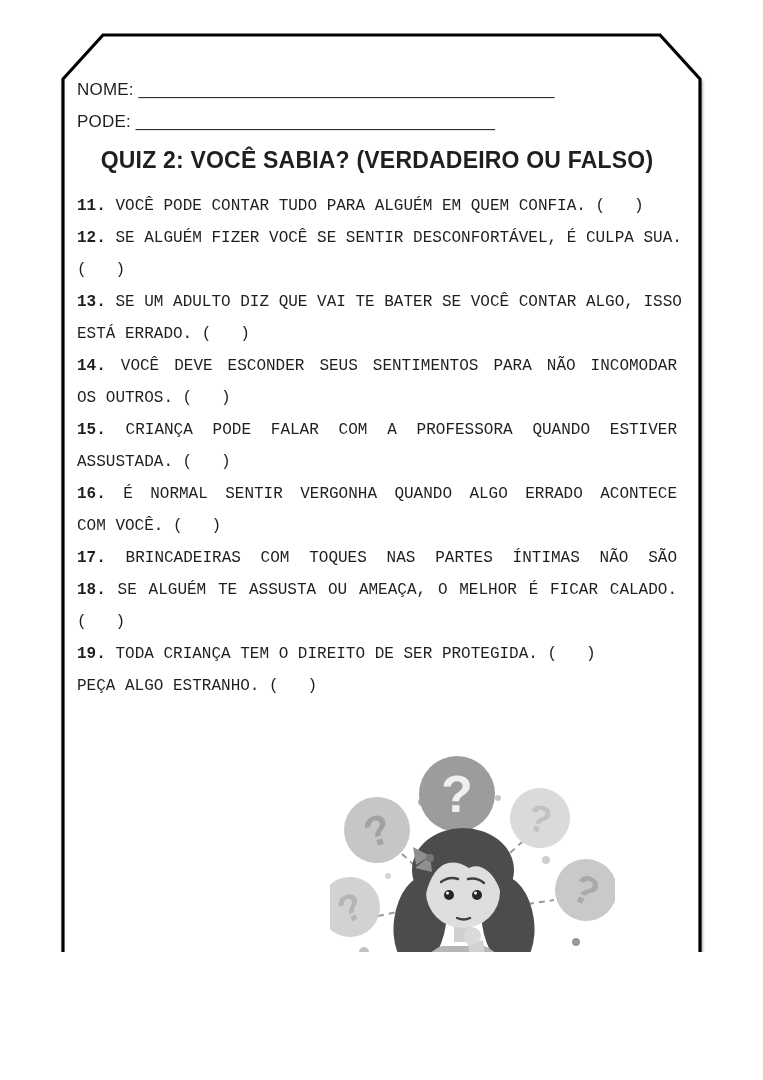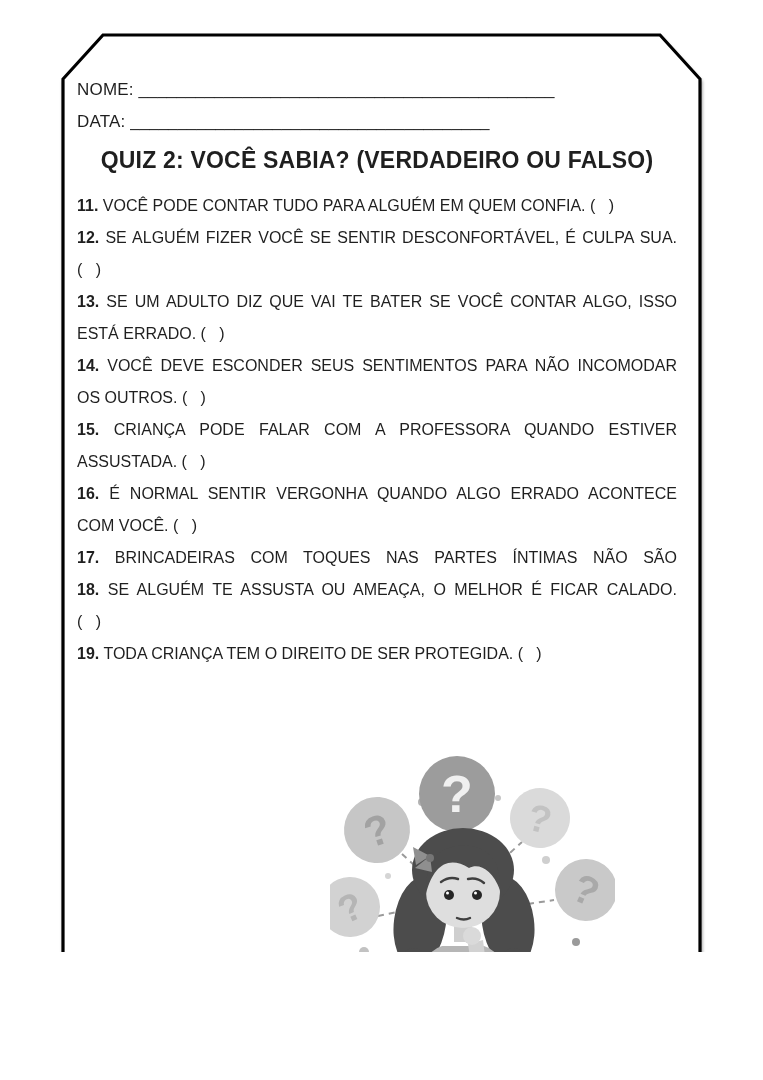--- a/index.html
+++ b/index.html
@@ -4,41 +4,41 @@
 <style>
   html,body{margin:0;padding:0;background:#ffffff;}
   .sheet{position:relative;width:763px;height:952px;background:#ffffff;overflow:hidden;
          font-family:"Liberation Sans", sans-serif;color:#1f1f1f;}
   .border-svg{position:absolute;left:0;top:0;}
   .content{position:absolute;left:77px;top:74px;width:600px;}
   .form-row{font-size:17px;line-height:32px;white-space:nowrap;}
   .flabel{letter-spacing:.2px;}
   .fline{letter-spacing:0;}
   .title{font-size:23px;font-weight:bold;text-align:center;margin:6px 0 0 0;line-height:32px;letter-spacing:.2px;}
-  .questions{margin-top:14px;font-size:16px;}
+  .questions{margin-top:14px;font-size:16px;font-family:Liberation Mono, monospace;}
   .q{margin:0;}
   .line{display:block;line-height:32px;white-space:nowrap;}
   .j{text-align:justify;text-align-last:justify;}
   .qnum{font-weight:bold;}
   .illus{position:absolute;left:330px;top:752px;}
   .logo{position:absolute;left:606px;top:987px;width:50px;height:54px;background:#9da7ae;
         display:flex;align-items:center;justify-content:center;}
 </style>
 </head>
 <body>
 
 <div class="sheet">
 
   <svg class="border-svg" width="763" height="1080" viewBox="0 0 763 1080">
     <polygon points="103,35 660,35 700,79 700,990 659,1043 103,1043 63,1001 63,79" fill="#ffffff" stroke="#000000" stroke-width="3.2" style="filter:drop-shadow(1px 3px 1.5px rgba(0,0,0,0.35));"></polygon>
   </svg>
 
   <div class="content">
     <div class="form-row"><span class="flabel">NOME:</span> <span class="fline">____________________________________________</span></div>
-    <div class="form-row"><span class="flabel">DATA:</span> <span class="fline">______________________________________</span></div>
+    <div class="form-row"><span class="flabel">PODE:</span> <span class="fline">______________________________________</span></div>
 
     <h1 class="title">QUIZ 2: VOCÊ SABIA? (VERDADEIRO OU FALSO)</h1>
 
     <div class="questions">
       <p class="q">
           <span class="line"><b class="qnum">11.</b> <span>VOCÊ PODE CONTAR TUDO PARA ALGUÉM EM QUEM CONFIA. (&nbsp;&nbsp;&nbsp;)</span></span>
         </p>
       <p class="q">
           <span class="line j"><b class="qnum">12.</b> <span>SE ALGUÉM FIZER VOCÊ SE SENTIR DESCONFORTÁVEL, É CULPA SUA.</span></span>
           <span class="line">(&nbsp;&nbsp;&nbsp;)</span>
@@ -63,20 +63,21 @@
           <span class="line j"><b class="qnum">17.</b> <span>BRINCADEIRAS COM TOQUES NAS PARTES ÍNTIMAS NÃO SÃO</span></span>
         </p>
       <p class="q">
           <span class="line j"><b class="qnum">18.</b> <span>SE ALGUÉM TE ASSUSTA OU AMEAÇA, O MELHOR É FICAR CALADO.</span></span>
           <span class="line">(&nbsp;&nbsp;&nbsp;)</span>
         </p>
       <p class="q">
           <span class="line"><b class="qnum">19.</b> <span>TODA CRIANÇA TEM O DIREITO DE SER PROTEGIDA. (&nbsp;&nbsp;&nbsp;)</span></span>
         </p>
       <p class="q">
+          <span class="line">PEÇA ALGO ESTRANHO. (&nbsp;&nbsp;&nbsp;)</span>
         </p>
     </div>
   </div>
 
   <svg class="illus" width="285" height="291" viewBox="0 0 285 291">
 
     <g stroke="#9a9a9a" stroke-width="2" stroke-dasharray="6 5" fill="none">
       <path d="M127,84 L127,112"></path>
       <path d="M72,102 L94,122"></path>
       <path d="M48,164 L76,158"></path>

